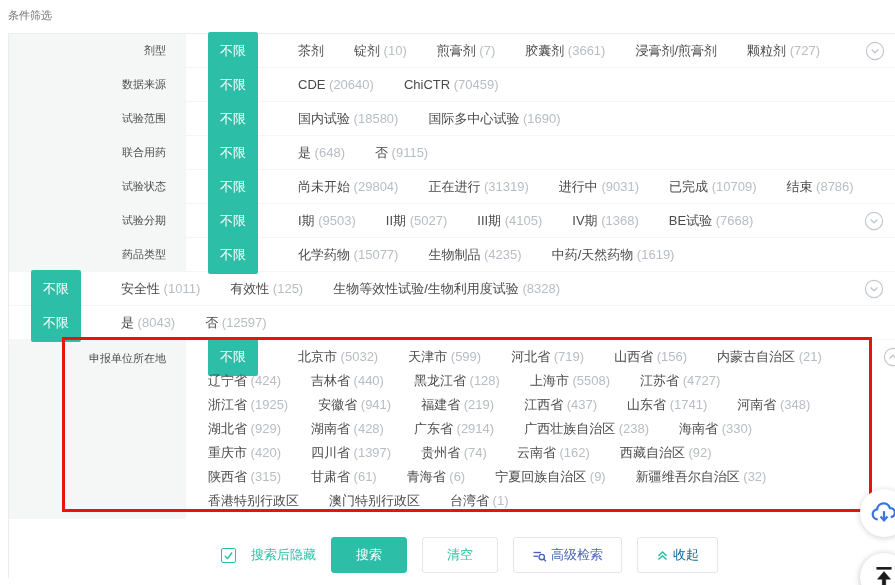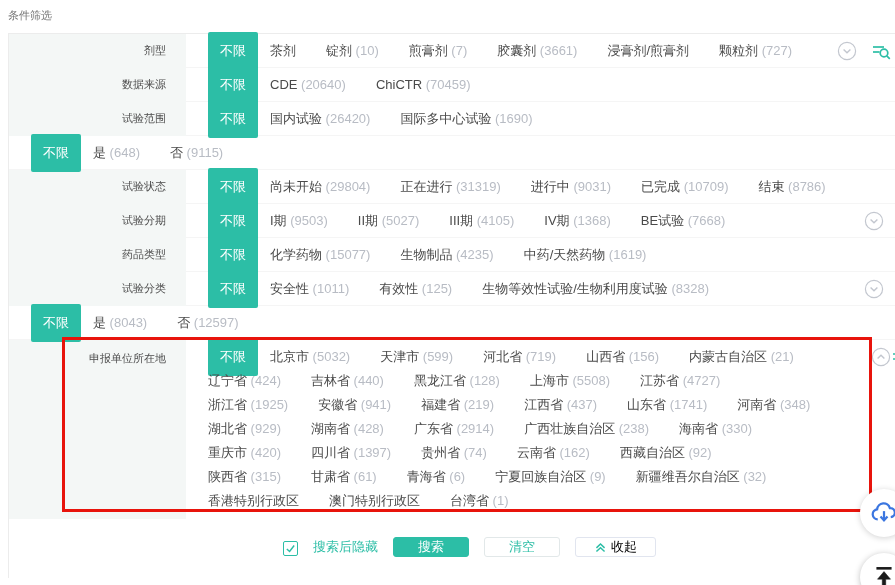--- a/index.html
+++ b/index.html
@@ -18,47 +18,47 @@
     padding:9px 20px 0 0; font-size:11px; }
   .fcontent { flex:1; position:relative; padding:0 95px 0 22px;
     border-bottom:1px solid #f5f5f5; }
   .frow:last-child .fcontent { border-bottom:none; }
   .fline { display:flex; align-items:center; flex-wrap:nowrap; height:33px; white-space:nowrap; }
   .frow.multi .fline { height:24px; }
   .frow.multi .fcontent { padding-top:5px; padding-bottom:6px; }
   .frow.multi .flabel { padding-top:11px; }
 
   .chip { background:#2cbea6; color:#fff; padding:10px 12px; border-radius:2px;
-    margin-right:12px; cursor:pointer; }
+    margin-right:40px; cursor:pointer; }
   .opt { color:#4a4a4a; margin-right:30px; cursor:pointer; }
   .cnt { color:#b8bcc4; }
 
   .ic-chev { position:absolute; width:20px; height:20px; }
   .ic-search { position:absolute; width:20px; height:20px; }
   .lay-a .ic-chev { right:60px; top:7px; }
   .lay-a .ic-search { right:26px; top:7px; }
   .lay-b .ic-chev { right:26px; top:7px; }
   .lay-c .ic-chev { right:44px; top:7px; }
   .lay-c .ic-search { right:24px; top:8px; }
 
   .red-box { position:absolute; left:62px; top:337px; width:810px; height:175px;
     border:3px solid #e8140c; pointer-events:none; z-index:4; }
 
   .footer-bar { position:absolute; left:0; top:537px; width:895px;
     display:flex; align-items:center; justify-content:center; gap:15px; z-index:2; }
-  .chk-wrap { display:flex; align-items:flex-end; gap:15px; color:#2cbea6; cursor:pointer;padding-left:44px; }
+  .chk-wrap { display:flex; align-items:center; gap:15px; color:#2cbea6; cursor:pointer;padding-left:44px; }
   .chk-box { width:15px; height:15px; border:1px solid #2cbea6; border-radius:2px;
     display:flex; align-items:center; justify-content:center; background:#fff; }
-  .btn { height:20px; border-radius:3px; font-size:13px; cursor:pointer;
+  .btn { height:36px; border-radius:3px; font-size:13px; cursor:pointer;
     display:inline-flex; align-items:center; justify-content:center; gap:4px;
     border:1px solid #e2e8e9; background:#fff; padding:0 18px; }
   .btn-primary { background:#2cbea6; border-color:#2cbea6; color:#fff; padding:0 24px; }
   .btn-clear { color:#2cbea6; padding:0 24px; }
   .btn-adv { color:#4763b4; border-color:#e1e5ef; }
-  .btn-collapse { color:#000000; border-color:#e1e5ef; }
+  .btn-collapse { color:#0369a1; border-color:#e1e5ef; }
 
   .float-btn { position:absolute; width:48px; height:48px; border-radius:50%;
     background:#fff; box-shadow:0 1px 6px rgba(0,0,0,.18);
     display:flex; align-items:center; justify-content:center; z-index:6; cursor:pointer; }
   .float-cloud { left:860px; top:489px; }
   .float-top { left:860px; top:553px; box-shadow:0 1px 6px rgba(0,0,0,.25); }
 </style>
 </head>
 <body>
 
@@ -100,26 +100,27 @@
             <span class="opt">CDE<span class="cnt"> (20640)</span></span>
             <span class="opt">ChiCTR<span class="cnt"> (70459)</span></span>
           </div>
         </div>
       </div>
       <div class="frow lay-b">
         <div class="flabel">试验范围</div>
         <div class="fcontent">
           <div class="fline">
             <span class="chip">不限</span>
-            <span class="opt">国内试验<span class="cnt"> (26420)</span></span>
+            <span class="opt">国内试验<span class="cnt"> (18580)</span></span>
             <span class="opt">国际多中心试验<span class="cnt"> (1690)</span></span>
           </div>
         </div>
       </div>
       <div class="frow lay-b">
+        <div class="flabel">联合用药</div>
         <div class="fcontent">
           <div class="fline">
             <span class="chip">不限</span>
             <span class="opt">是<span class="cnt"> (648)</span></span>
             <span class="opt">否<span class="cnt"> (9115)</span></span>
           </div>
         </div>
       </div>
       <div class="frow lay-b">
         <div class="flabel">试验状态</div>
@@ -156,21 +157,20 @@
         <div class="fcontent">
           <div class="fline">
             <span class="chip">不限</span>
             <span class="opt">化学药物<span class="cnt"> (15077)</span></span>
             <span class="opt">生物制品<span class="cnt"> (4235)</span></span>
             <span class="opt">中药/天然药物<span class="cnt"> (1619)</span></span>
           </div>
         </div>
       </div>
       <div class="frow lay-b">
-        <div class="flabel">试验分类</div>
         <div class="fcontent">
           <div class="fline">
             <span class="chip">不限</span>
             <span class="opt">安全性<span class="cnt"> (1011)</span></span>
             <span class="opt">有效性<span class="cnt"> (125)</span></span>
             <span class="opt">生物等效性试验/生物利用度试验<span class="cnt"> (8328)</span></span>
           </div>
           <span class="ic-chev"><svg width="20" height="20" viewBox="0 0 20 20">
               <circle cx="10" cy="10" r="8.6" fill="none" stroke="#c3c7cf" stroke-width="1.2"></circle>
               <polyline points="6.6,8.4 10,11.8 13.4,8.4" fill="none" stroke="#c3c7cf" stroke-width="1.4"></polyline>
@@ -261,20 +261,33 @@
   <div class="chk-wrap">
     <span class="chk-box">
       <svg width="11" height="11" viewBox="0 0 12 12">
           <polyline points="2,6.5 5,9.2 10,2.8" fill="none" stroke="#2cbea6" stroke-width="1.6"></polyline>
         </svg>
     </span>
     <span>搜索后隐藏</span>
   </div>
   <button class="btn btn-primary">搜索</button>
   <button class="btn btn-clear">清空</button>
+  <button class="btn btn-adv">
+    <span style="display:inline-flex">
+      <svg width="15" height="15" viewBox="0 0 20 20">
+          <g stroke="#4763b4" stroke-width="1.8" fill="none">
+            <line x1="2" y1="6" x2="12" y2="6"></line>
+            <line x1="2" y1="11" x2="8" y2="11"></line>
+            <circle cx="13" cy="12" r="3.6"></circle>
+            <line x1="15.7" y1="14.8" x2="18.6" y2="17.7"></line>
+          </g>
+        </svg>
+    </span>
+    <span>高级检索</span>
+  </button>
   <button class="btn btn-collapse">
     <span style="display:inline-flex">
       <svg width="13" height="13" viewBox="0 0 16 16">
           <g stroke="#2cbea6" stroke-width="1.8" fill="none">
             <polyline points="3,8.5 8,3.8 13,8.5"></polyline>
             <polyline points="3,13 8,8.3 13,13"></polyline>
           </g>
         </svg>
     </span>
     <span>收起</span>

